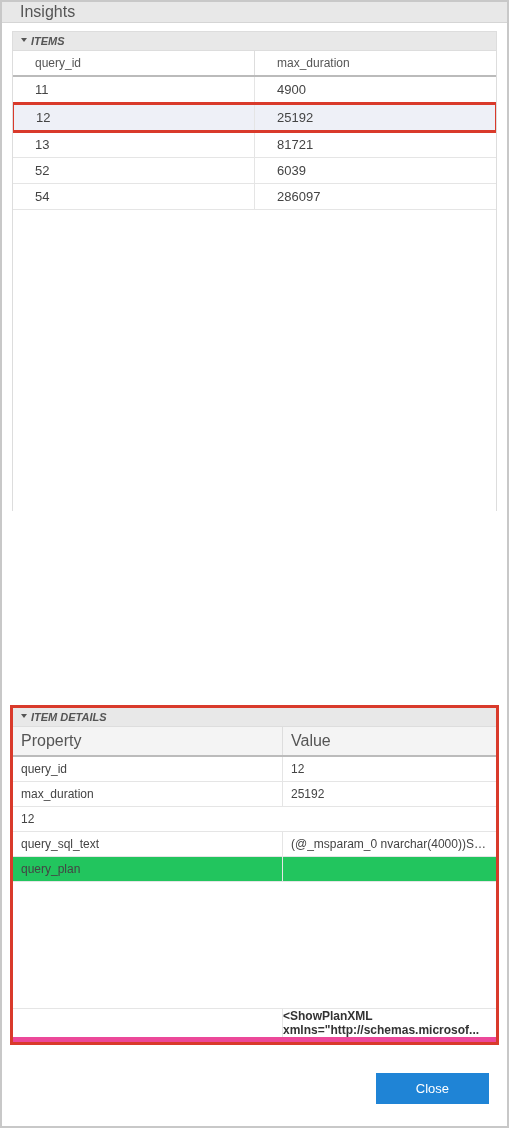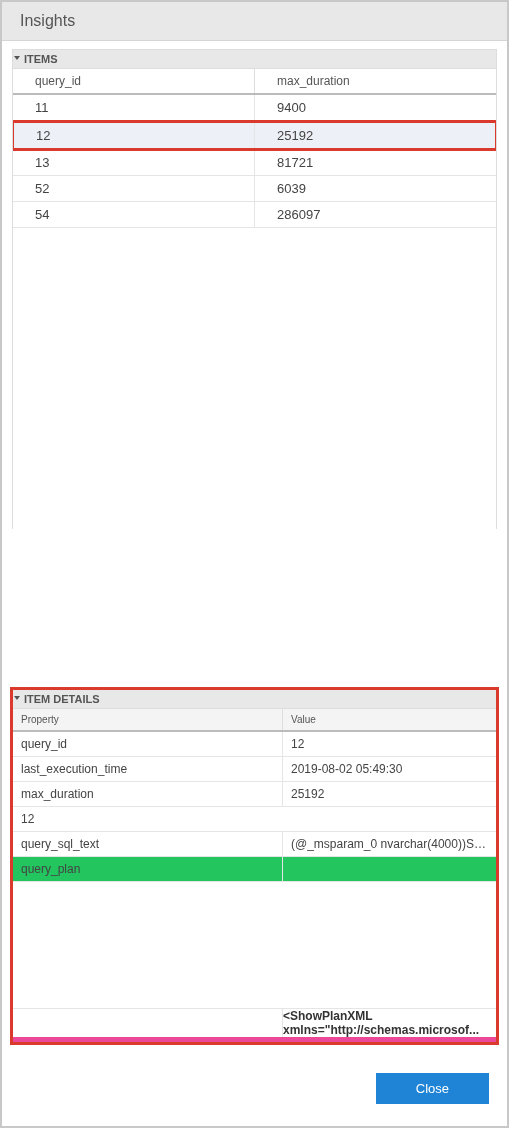--- a/index.html
+++ b/index.html
@@ -10,41 +10,42 @@
       height: 1128px;
       border: 2px solid #c8c8c8;
       display: flex;
       flex-direction: column;
       font-size: 12px;
       color: #333;
       position: relative;
     }
     .header {
       background: #e8e8e8;
-      padding: 10px 18px;
+      padding: 1px 18px;
       font-size: 16px;
       color: #555;
       border-bottom: 1px solid #d5d5d5;
     }
     .content {
       flex: 1;
       padding: 8px 10px 10px 10px;
       display: flex;
       flex-direction: column;
       overflow: hidden;
     }
     .section-header {
       background: #e8e8e8;
-      padding: 3px 1px;
+      padding: 3px 8px;
       font-size: 11px;
       font-weight: bold;
       color: #555;
       display: flex;
       align-items: center;
       border: 1px solid #ddd;
+      font-style: italic;
     }
     .section-header .arrow {
       display: inline-block;
       width: 0; height: 0;
       border-top: 4px solid #555;
       border-left: 3px solid transparent;
       border-right: 3px solid transparent;
       margin-right: 4px;
       transform: translateY(-1px);
     }
@@ -103,21 +104,21 @@
       border-left: 0;
       border-right: 0;
     }
     .details-header {
       display: flex;
       background: #f4f4f4;
       border-bottom: 2px solid #bbb;
     }
     .details-header .dcell {
       padding: 5px 8px;
-      font-size: 10px;
+      font-size: 16px;
       color: #555;
     }
     .details-row {
       display: flex;
       border-bottom: 1px solid #e5e5e5;
     }
     .details-row .dcell {
       padding: 5px 8px;
       font-size: 12px;
       color: #444;
@@ -174,21 +175,21 @@
   </div>
 
   <div class="items-grid">
     <div class="grid-header">
       <div class="cell">query_id</div>
       <div class="cell">max_duration</div>
     </div>
     <div id="items-rows">
         <div class="grid-row">
           <div class="cell">11</div>
-          <div class="cell">9400</div>
+          <div class="cell">4900</div>
         </div>
         <div class="grid-row selected highlight-row">
           <div class="cell">12</div>
           <div class="cell">25192</div>
         </div>
         <div class="grid-row">
           <div class="cell">13</div>
           <div class="cell">81721</div>
         </div>
         <div class="grid-row">
@@ -213,24 +214,20 @@
       <div class="details-header">
         <div class="dcell prop">Property</div>
         <div class="dcell val">Value</div>
       </div>
       <div id="details-rows">
           <div class="details-row">
             <div class="dcell prop">query_id</div>
             <div class="dcell val">12</div>
           </div>
           <div class="details-row">
-            <div class="dcell prop">last_execution_time</div>
-            <div class="dcell val">2019-08-02 05:49:30</div>
-          </div>
-          <div class="details-row">
             <div class="dcell prop">max_duration</div>
             <div class="dcell val">25192</div>
           </div>
           <div class="details-row">
             <div class="dcell val">12</div>
           </div>
           <div class="details-row">
             <div class="dcell prop">query_sql_text</div>
             <div class="dcell val">(@_msparam_0 nvarchar(4000))SELECT</div>
           </div>

